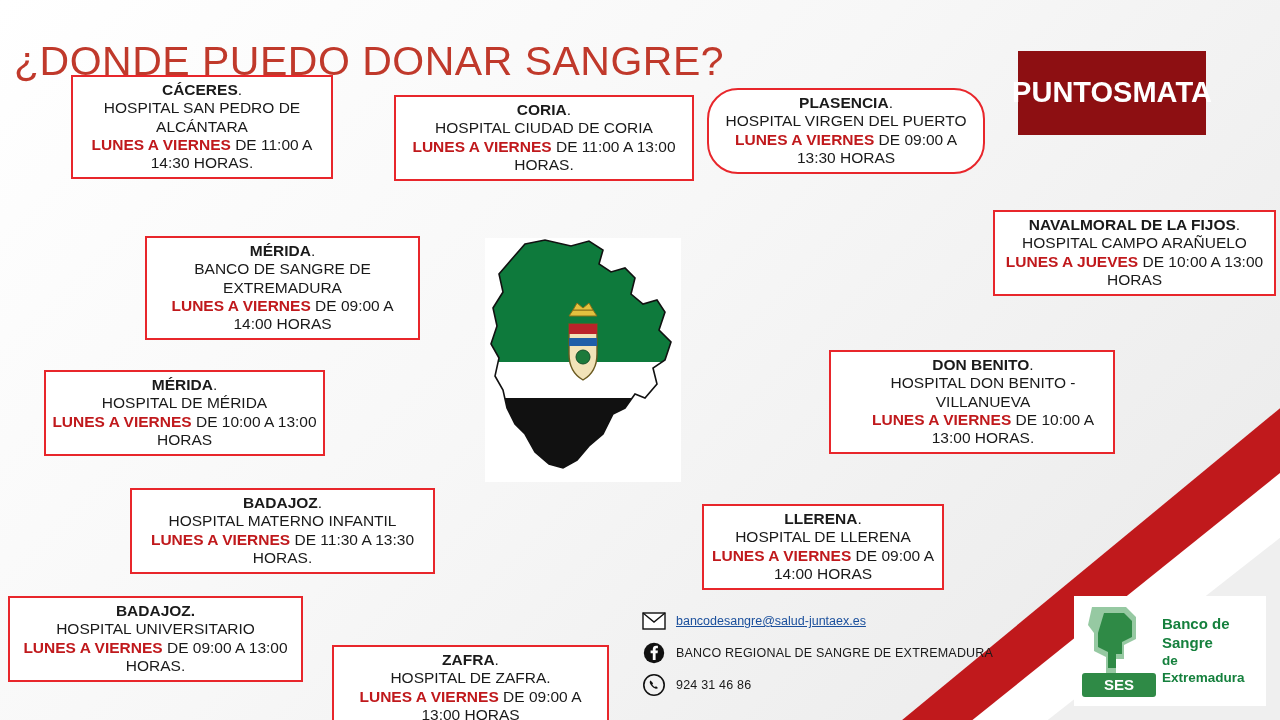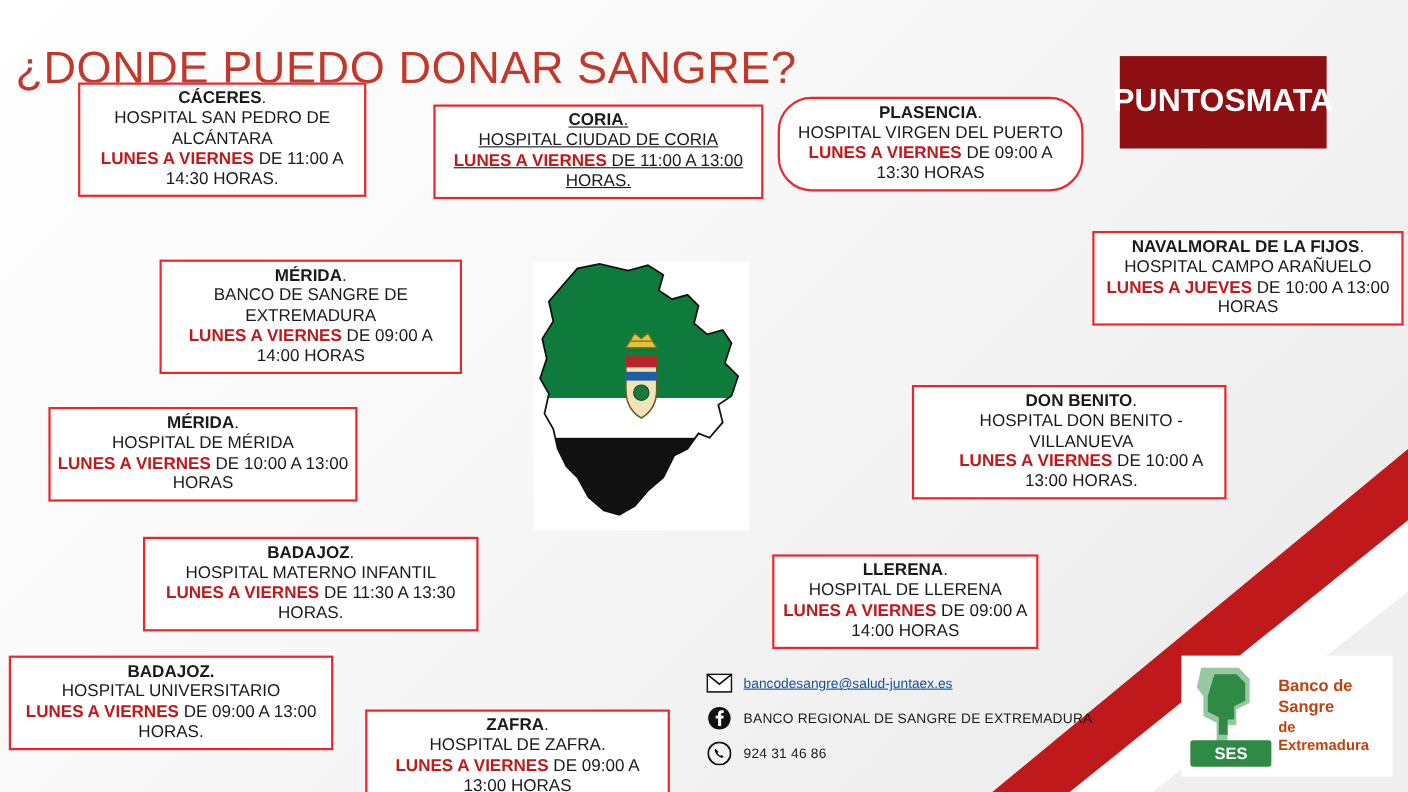--- a/index.html
+++ b/index.html
@@ -119,21 +119,21 @@
     position: absolute;
     left: 1074px; top: 596px;
     width: 192px; height: 110px;
     background: #ffffff;
     display: flex; align-items: center;
     padding: 6px 8px;
     gap: 6px;
   }
   .logo-mark { width: 74px; height: 96px; position: relative; flex: 0 0 74px; }
   .logo-text {
-    font-size: 13.5px; font-weight: bold; color: #c2410c;
+    font-size: 13.5px; font-weight: bold; color: #15803d;
     line-height: 1.25;
   }
   .logo-text .l1 { font-size: 15px; }
 </style>
 </head>
 <body>
 
 <div class="stage">
 
   <div class="corner-red"></div>
@@ -146,21 +146,21 @@
     <span>PUNTOS</span>
     <span>MATA</span>
   </div>
 
   <div class="card" style="left:71px; top:75px; width:262px;">
     <span class="line"><b class="city">CÁCERES</b>.</span>
     <span class="line">HOSPITAL SAN PEDRO DE ALCÁNTARA</span>
     <span class="line"><span class="sched-label">LUNES A VIERNES</span> <span>DE 11:00 A 14:30 HORAS.</span></span>
   </div>
 
-  <div class="card" style="left:394px; top:95px; width:300px;text-decoration:underline;">
+  <div class="card" style="left:394px; top:95px; width:300px;">
     <span class="line"><b class="city">CORIA</b>.</span>
     <span class="line">HOSPITAL CIUDAD DE CORIA</span>
     <span class="line"><span class="sched-label">LUNES A VIERNES</span> <span>DE 11:00 A 13:00 HORAS.</span></span>
   </div>
 
   <div class="card" style="left:707px; top:88px; width:278px;border-radius:31px;">
     <span class="line"><b class="city">PLASENCIA</b>.</span>
     <span class="line">HOSPITAL VIRGEN DEL PUERTO</span>
     <span class="line"><span class="sched-label">LUNES A VIERNES</span> <span>DE 09:00 A 13:30 HORAS</span></span>
   </div>

